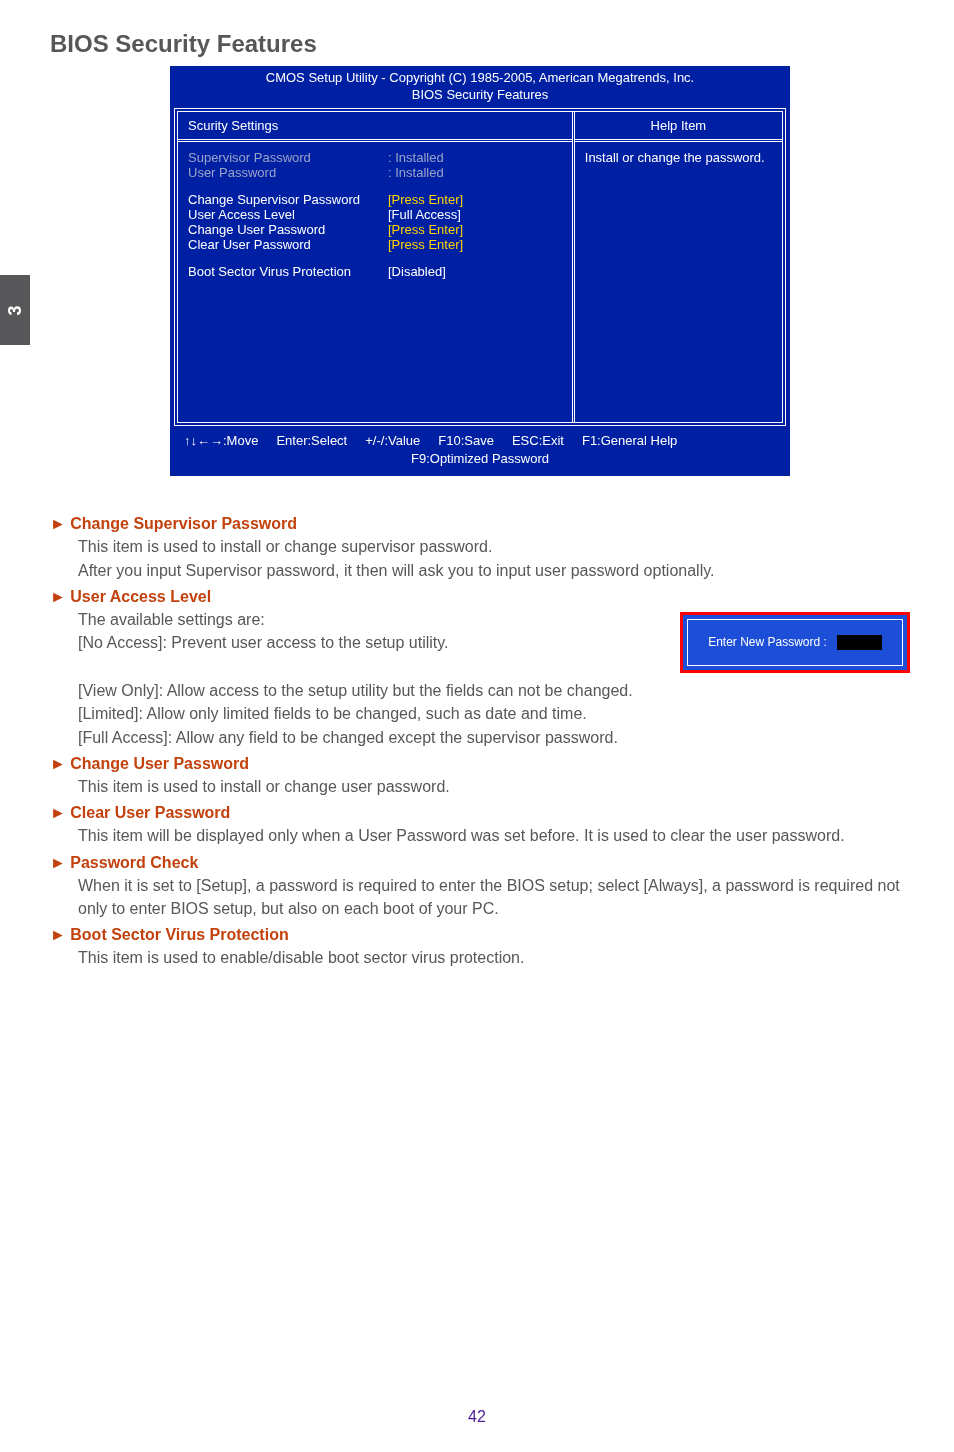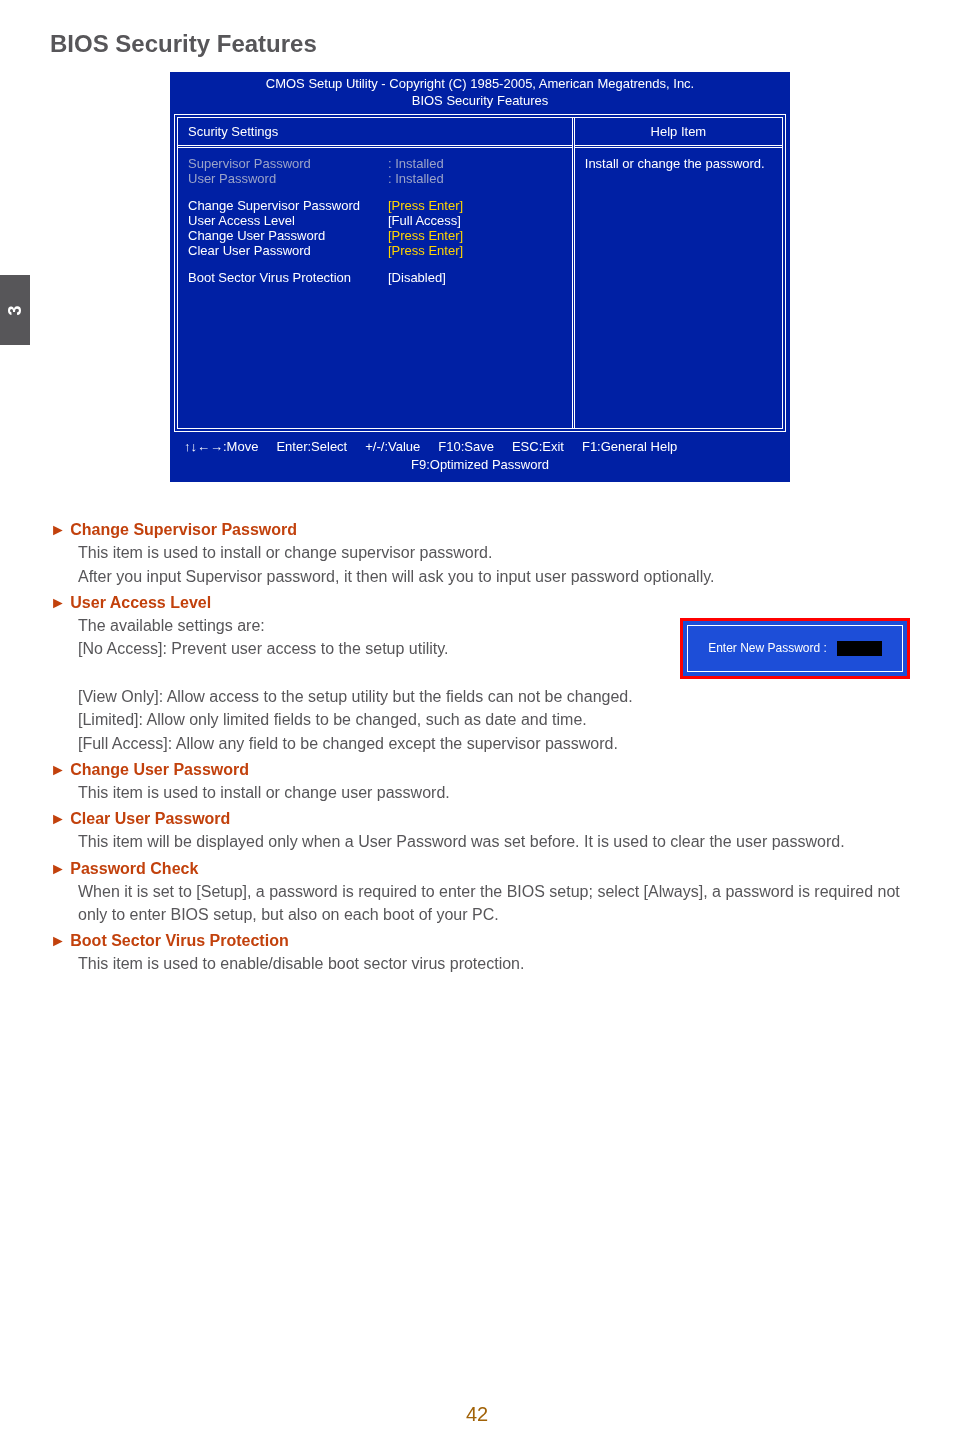--- a/index.html
+++ b/index.html
@@ -32,21 +32,21 @@
     padding: 30px 44px 0 50px;
   }
   h1.page-title {
     color: #575659;
     font-size: 24px;
     font-weight: bold;
     margin-bottom: 6px;
   }
   .bios-box {
     width: 620px;
-    margin: 14px auto 36px auto;
+    margin: 8px auto 36px auto;
     background: #0020A4;
     color: #fff;
     font-family: Arial, sans-serif;
     font-size: 13px;
   }
   .bios-header {
     text-align: center;
     padding: 4px 0;
     line-height: 1.3;
   }
@@ -131,22 +131,22 @@
     width: 45px;
     height: 15px;
     background: #000;
   }
   .page-num {
     position: absolute;
     bottom: 26px;
     left: 0;
     width: 100%;
     text-align: center;
-    font-size: 20px;
-    color: #a16207;
+    font-size: 16px;
+    color: #4c1d95;
   }
 </style>
 </head>
 <body>
 
 <div class="side-tab">
   <span>3</span>
 </div>
 
 <div class="page">

